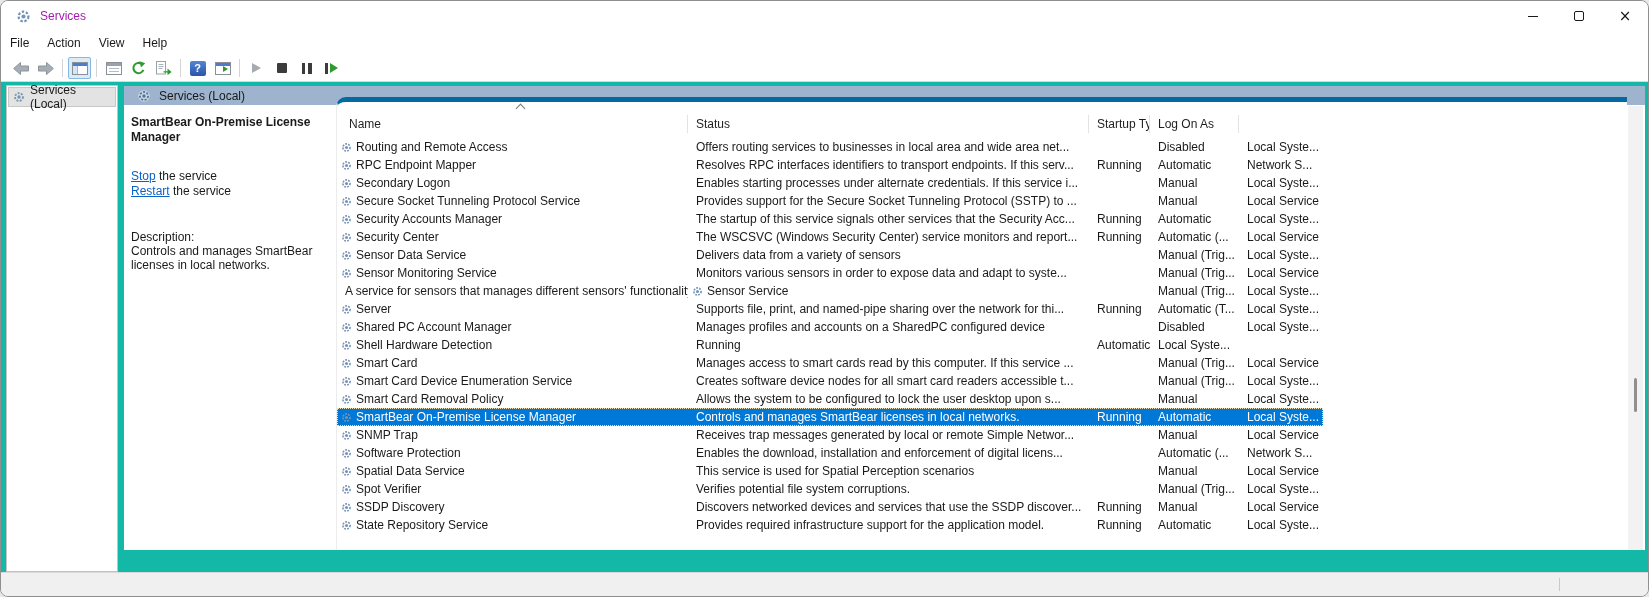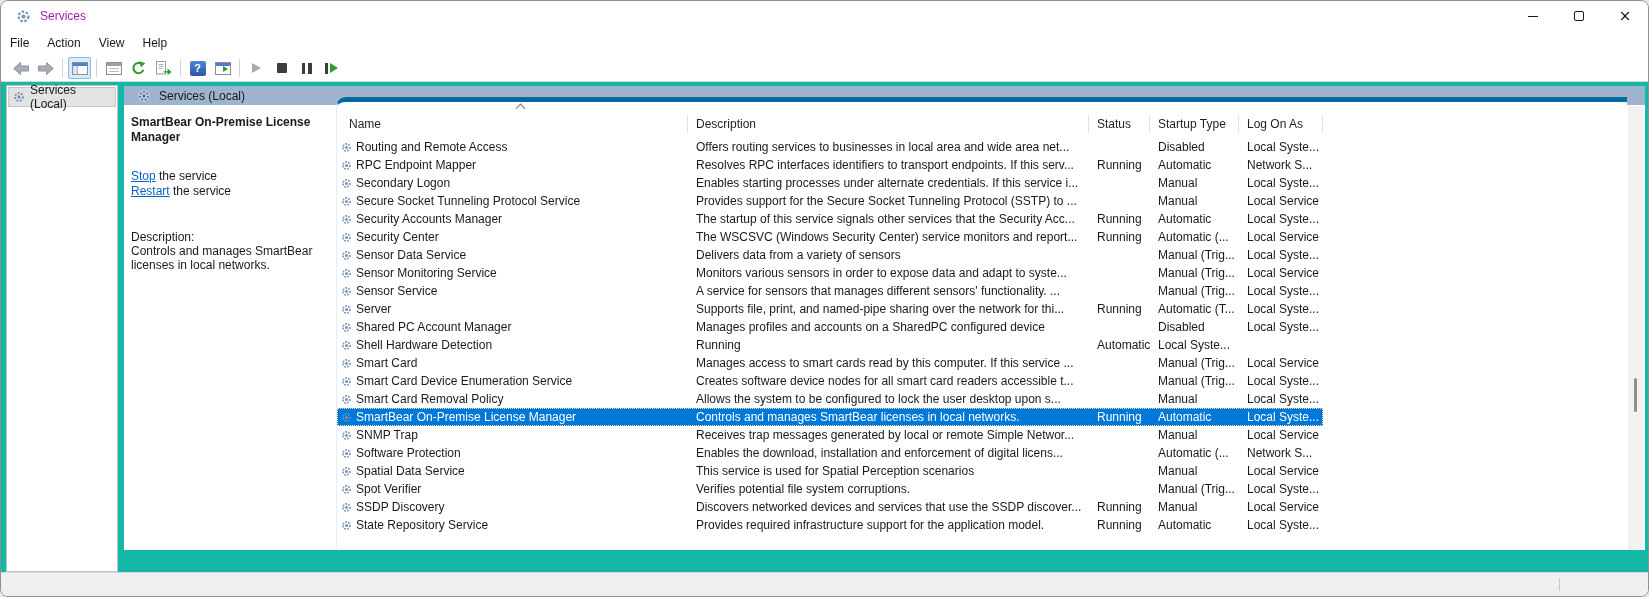--- a/index.html
+++ b/index.html
@@ -238,21 +238,20 @@
           <div>Description:</div>
           <div>Controls and manages SmartBear licenses in local networks.</div>
         </div>
       </div>
 
       <div class="list-panel">
         <div class="list-inner">
           <span class="sort-chevron"></span>
           <div class="lv-header" id="lv-header">
               <div class="hcell">Name</div>
-              <div class="hcell">Description</div>
               <div class="hcell">Status</div>
               <div class="hcell">Startup Type</div>
               <div class="hcell">Log On As</div>
             </div>
           <div class="rows" id="rows">
               <div class="row">
                 <div class="cell name-cell">
                   <span class="gi">
                     <svg width="11" height="11" viewBox="0 0 16 16">
                       <circle cx="8" cy="8" r="5.2" fill="none" stroke="#7593b5" stroke-width="2.4" stroke-dasharray="2.6 1.8"></circle>
@@ -365,30 +364,30 @@
                     </svg>
                   </span>
                   <span>Sensor Monitoring Service</span>
                 </div>
                 <div class="cell">Monitors various sensors in order to expose data and adapt to syste...</div>
                 <div class="cell"></div>
                 <div class="cell">Manual (Trig...</div>
                 <div class="cell">Local Service</div>
               </div>
               <div class="row">
+                <div class="cell">A service for sensors that manages different sensors' functionality. ...</div>
                 <div class="cell name-cell">
                   <span class="gi">
                     <svg width="11" height="11" viewBox="0 0 16 16">
                       <circle cx="8" cy="8" r="5.2" fill="none" stroke="#7593b5" stroke-width="2.4" stroke-dasharray="2.6 1.8"></circle>
                       <circle cx="8" cy="8" r="2.2" fill="#7593b5"></circle>
                     </svg>
                   </span>
                   <span>Sensor Service</span>
                 </div>
-                <div class="cell">A service for sensors that manages different sensors' functionality. ...</div>
                 <div class="cell"></div>
                 <div class="cell">Manual (Trig...</div>
                 <div class="cell">Local Syste...</div>
               </div>
               <div class="row">
                 <div class="cell name-cell">
                   <span class="gi">
                     <svg width="11" height="11" viewBox="0 0 16 16">
                       <circle cx="8" cy="8" r="5.2" fill="none" stroke="#7593b5" stroke-width="2.4" stroke-dasharray="2.6 1.8"></circle>
                       <circle cx="8" cy="8" r="2.2" fill="#7593b5"></circle>

